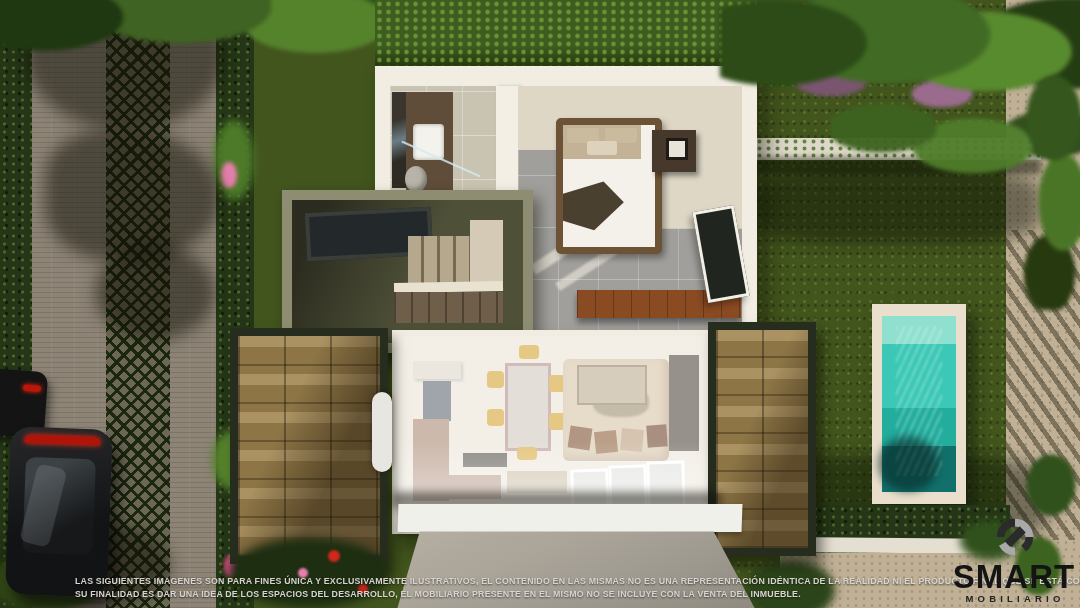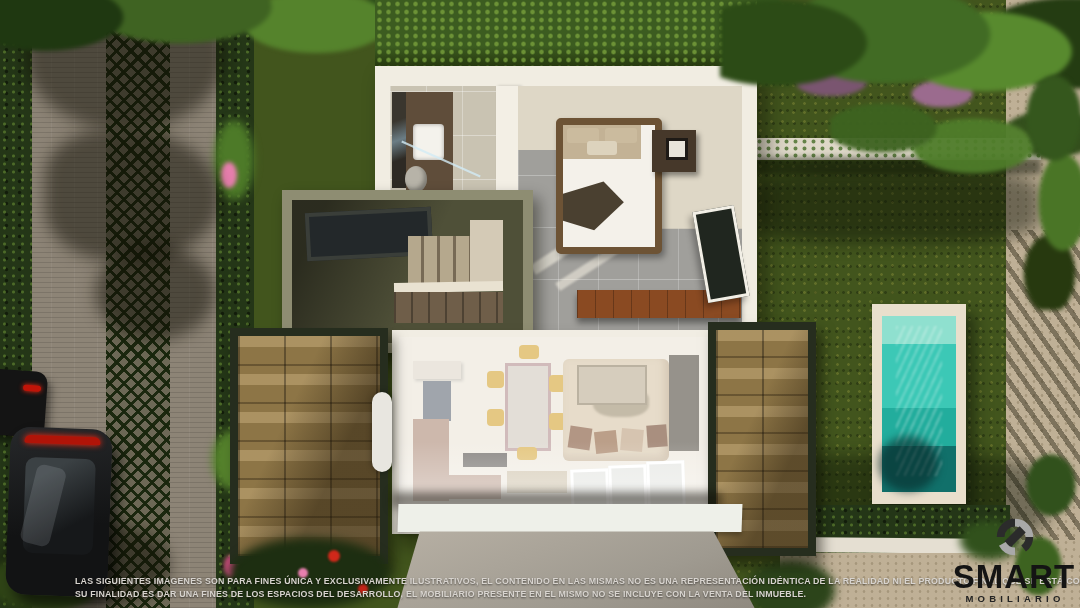--- a/index.html
+++ b/index.html
@@ -223,21 +223,21 @@
       radial-gradient(ellipse 80px 38px at 85% 45%,#2c4a16 0 60%,transparent 62%);opacity:.95;"></div>
   <div class="canopy" style="left:1000px;top:70px;width:90px;height:240px;background:
       radial-gradient(ellipse 45px 70px at 60% 20%,#35571d 0 60%,transparent 62%),
       radial-gradient(ellipse 40px 80px at 70% 55%,#4a7526 0 60%,transparent 62%),
       radial-gradient(ellipse 42px 65px at 55% 85%,#27390f 0 60%,transparent 62%);"></div>
   <div class="canopy" style="left:1000px;top:440px;width:85px;height:180px;background:
       radial-gradient(ellipse 40px 50px at 60% 25%,#31511c 0 60%,transparent 62%),
       radial-gradient(ellipse 38px 48px at 45% 70%,#3d6320 0 60%,transparent 62%);"></div>
 
   <div class="disclaimer" style="top:576px;">LAS SIGUIENTES IMAGENES SON PARA FINES ÚNICA Y EXCLUSIVAMENTE ILUSTRATIVOS, EL CONTENIDO EN LAS MISMAS NO ES UNA REPRESENTACIÓN IDÉNTICA DE LA REALIDAD NI EL PRODUCTO FINAL QUE SE ESTÁ COMERCIALIZANDO,</div>
-  <div class="disclaimer" style="top:589px;">SU FINALIDAD ES DAR UNA FINES DE LOS ESPACIOS DEL DESARROLLO, EL MOBILIARIO PRESENTE EN EL MISMO NO SE INCLUYE CON LA VENTA DEL INMUEBLE.</div>
+  <div class="disclaimer" style="top:589px;">SU FINALIDAD ES DAR UNA IDEA DE LOS ESPACIOS DEL DESARROLLO, EL MOBILIARIO PRESENTE EN EL MISMO NO SE INCLUYE CON LA VENTA DEL INMUEBLE.</div>
 
   <svg style="position:absolute;left:992px;top:514px;" width="46" height="46" viewBox="0 0 48 48">
     <path d="M 9 24 A 15 15 0 0 1 24 9" stroke="#2b2b2b" stroke-width="8" fill="none"></path>
     <path d="M 24 9 A 15 15 0 0 1 39 24" stroke="#a9a9a9" stroke-width="8" fill="none"></path>
     <path d="M 32 16 L 16 32" stroke="#2b2b2b" stroke-width="9" fill="none"></path>
     <path d="M 24 39 A 15 15 0 0 1 9 24" stroke="#a9a9a9" stroke-width="8" fill="none" stroke-dasharray="16 60"></path>
     <path d="M 39 24 A 15 15 0 0 1 33 36" stroke="#2b2b2b" stroke-width="8" fill="none"></path>
   </svg>
   <div id="brand">SMART</div>
   <div id="brand-sub">MOBILIARIO</div>

